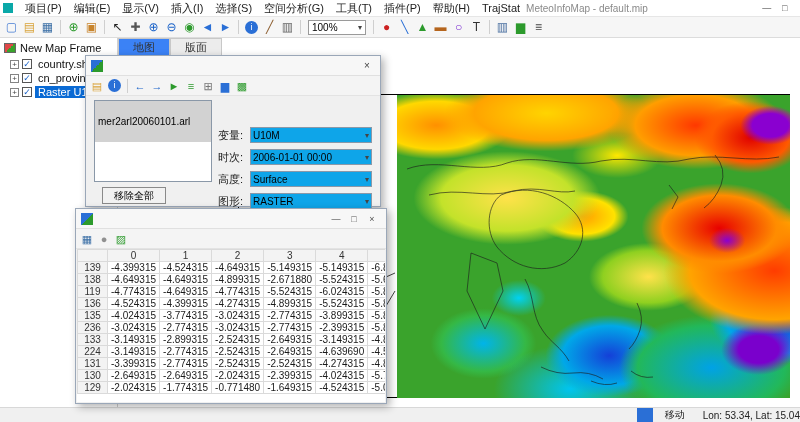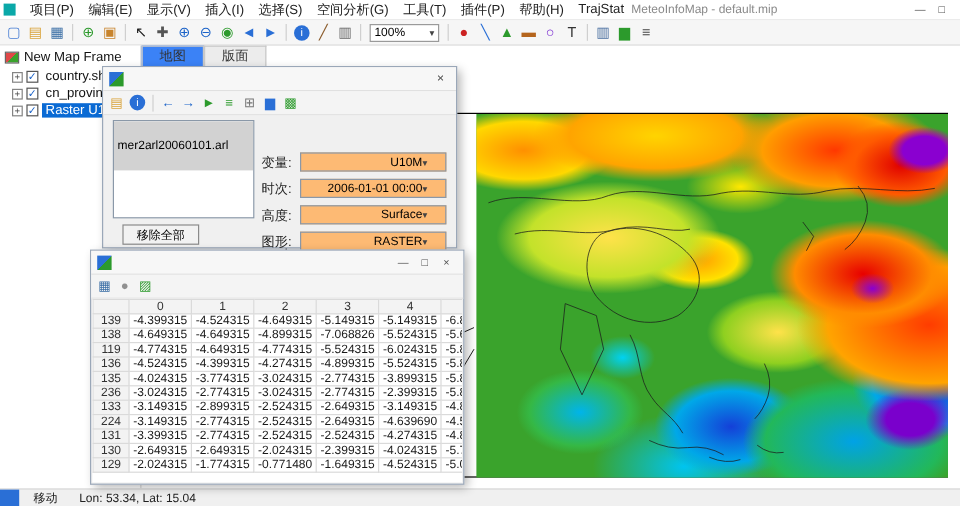--- a/index.html
+++ b/index.html
@@ -94,34 +94,34 @@
   .dlg-body { position:relative; height:112px; }
   .file-list { position:absolute; left:8px; top:4px; width:118px; height:82px; background:#fff;
                border:1px solid #8a98a8; font-size:10px; overflow:hidden; }
   .file-item { padding:15px 3px; cursor:pointer; white-space:nowrap; }
   .file-item.selected { background:#d2d2d2; }
   .remove-all { position:absolute; left:16px; top:91px; width:64px; height:17px; font-size:10px;
                 background:#f2f2f2; border:1px solid #8a8a8a; cursor:pointer; font-family:inherit; }
   .fields { position:absolute; left:132px; top:12px; right:8px;margin-top:16px; }
   .field-row { display:flex; align-items:center; height:22px; }
   .f-label { width:32px; font-size:11px; color:#222; flex:0 0 auto; }
-  .combo { flex:1; height:16px; background:#fdba74; border:1px solid #8a98a8; display:flex;
-           align-items:center; justify-content:flex-end; font-size:10px; padding:0 15px; cursor:pointer; }
+  .combo { flex:1; height:16px; background:#0ea5e9; border:1px solid #8a98a8; display:flex;
+           align-items:center; justify-content:space-between; font-size:10px; padding:0 2px; cursor:pointer; }
 
   .table-wrap { position:absolute; left:1px; right:1px; top:40px; bottom:1px; background:#fff; overflow:hidden; }
   table { border-collapse:collapse; font-size:10px; }
   th, td { border:1px solid #dadada; padding:0 3px; height:12px; font-weight:normal; white-space:nowrap; }
   thead th { background:#f3f3f3; text-align:center; color:#333; min-width:44px; }
   thead th.corner { min-width:30px; }
   tbody th { background:#f3f3f3; width:30px; text-align:center; color:#333; }
   td { min-width:44px; color:#1a1a1a; text-align:left; }
 
   
   .statusbar { position:absolute; left:0; right:0; bottom:0; height:15px; background:#f0f0f0;
-               border-top:1px solid #d8d8d8; display:flex; align-items:center; font-size:10px; color:#222; }
+               border-top:1px solid #d8d8d8; display:flex; align-items:center; font-size:10px; color:#222;justify-content:flex-end; }
   .task-frag { width:16px; height:14px; background:#2a6fd6; flex:0 0 auto; cursor:pointer; }
   .status-tool { margin-left:12px; }
   .status-coords { margin-left:18px; }
 </style>
 </head>
 <body>
 
 <div id="app">
 
   <div class="menubar">
@@ -332,21 +332,21 @@
               <td>-4.649315</td>
               <td>-5.149315</td>
               <td>-5.149315</td>
               <td>-6.899315</td>
             </tr>
             <tr>
               <th>138</th>
               <td>-4.649315</td>
               <td>-4.649315</td>
               <td>-4.899315</td>
-              <td>-7.068826</td>
+              <td>-2.671880</td>
               <td>-5.524315</td>
               <td>-5.649315</td>
             </tr>
             <tr>
               <th>119</th>
               <td>-4.774315</td>
               <td>-4.649315</td>
               <td>-4.774315</td>
               <td>-5.524315</td>
               <td>-6.024315</td>

